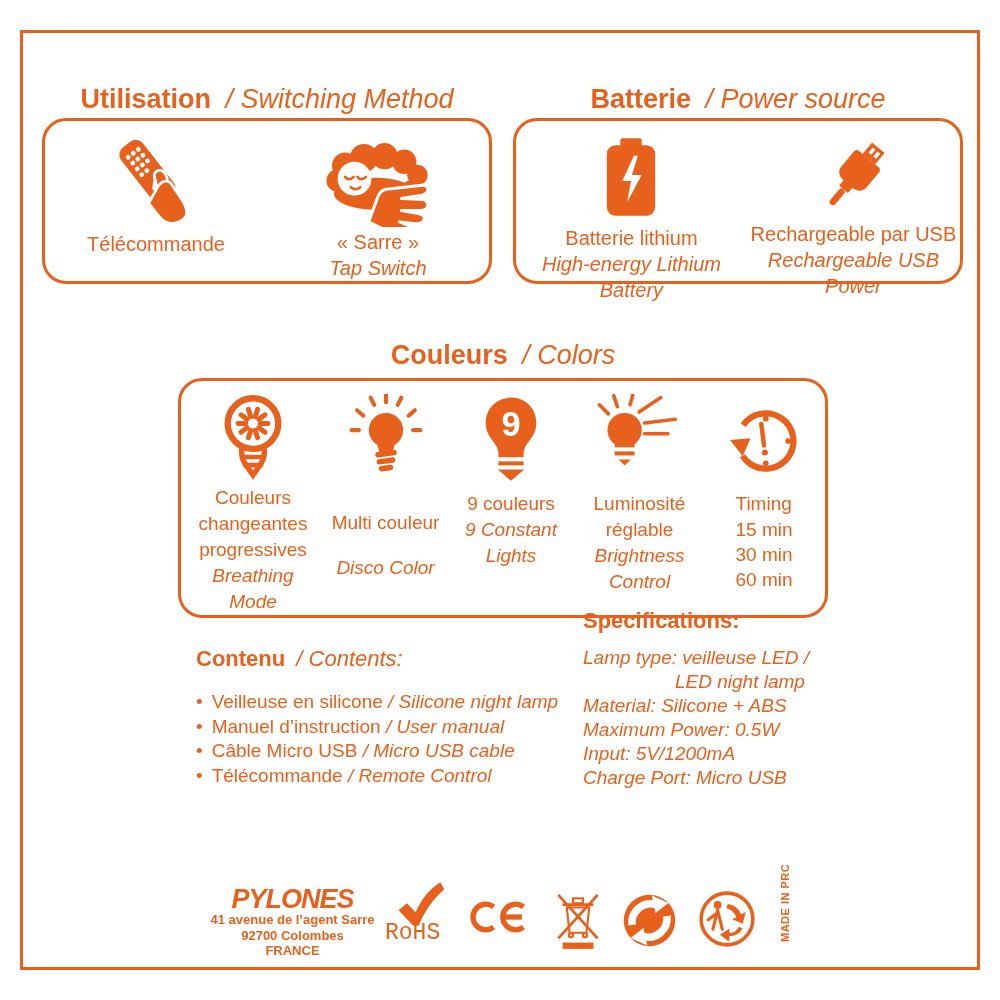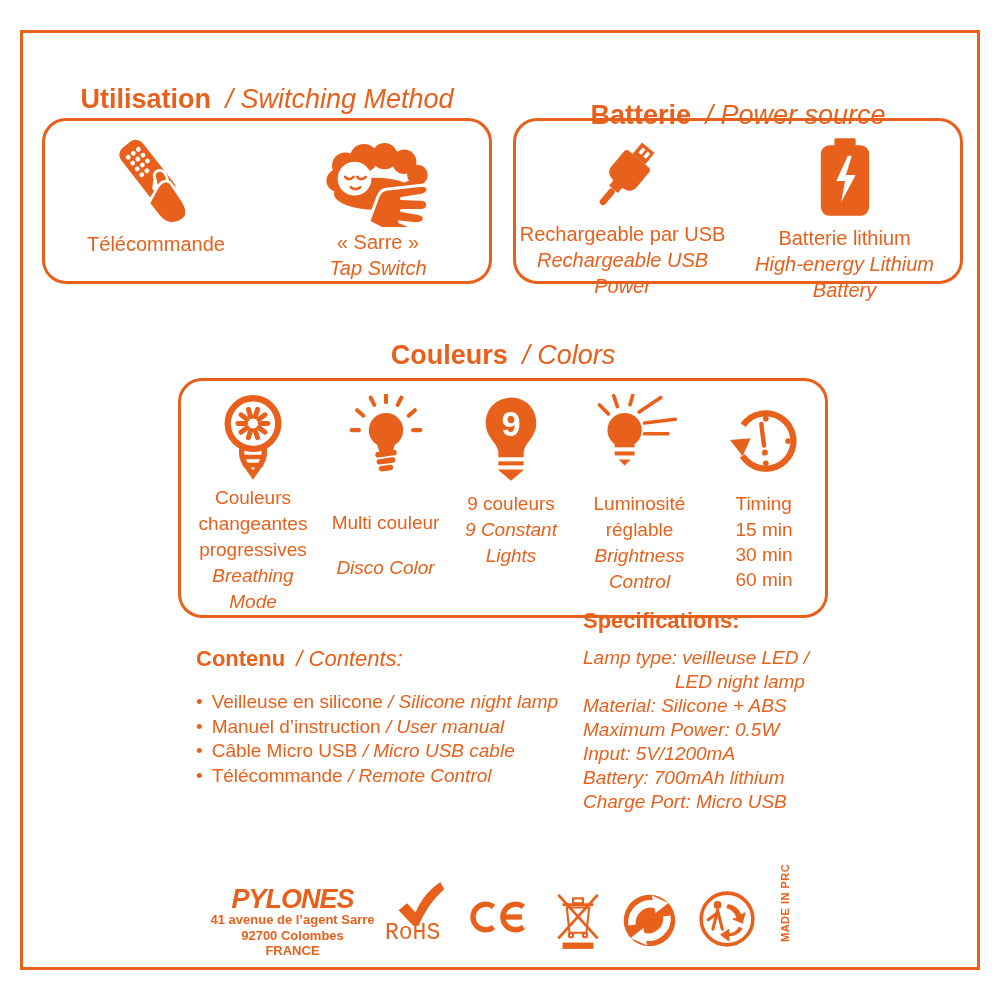--- a/index.html
+++ b/index.html
@@ -104,50 +104,50 @@
               <path d="M36 53 q5 4 10 0"></path>
           </g>
           <path d="M55 90 l10 -27 c2 -5 6 -8 11 -8 l36 -4 c5 0 7 3 6 6 c-1 3 -4 4 -8 5 l-20 3 20 1 c5 0 8 2 8 6 s-3 6 -8 6 l-20 0 18 3 c5 1 7 3 6 7 c-1 3 -4 4 -9 4 l-17 -2 12 5 c4 2 5 5 3 8 c-2 3 -6 3 -10 2 l-24 -8 z" fill="currentColor" stroke="#fff" stroke-width="3.2" stroke-linejoin="round"></path>
         </svg>
       </div>
       <div class="lab-fr">« Sarre »</div>
       <div class="lab-en">Tap Switch</div>
     </div>
   </div>
 
-  <div class="abs sec-title" style="left:513px; top:100px; width:450px;">
+  <div class="abs sec-title" style="left:513px; top:84px; width:450px;">
     <span class="t-fr">Batterie</span>
     <span class="t-en">/ Power source</span>
   </div>
   <div class="abs rbox" style="left:513px; top:118px; width:450px; height:166px; padding-top:16px;">
+    <div class="col" style="width:52%;">
+      <div class="icon-slot" style="height:88px;">
+        <svg width="58" height="82" viewBox="0 0 60 82">
+          <rect x="19" y="0" width="22" height="10" rx="2" fill="currentColor"></rect>
+          <rect x="5" y="7" width="50" height="73" rx="9" fill="currentColor"></rect>
+          <path d="M33 18 L21 44 h9 L26 66 L41 38 h-10 L37 18 z" fill="#fff"></path>
+        </svg>
+      </div>
+      <div class="lab-fr" style="margin-top:6px;">Batterie lithium</div>
+      <div class="lab-en">High-energy Lithium Battery</div>
+    </div>
     <div class="col" style="width:48%;">
       <div class="icon-slot" style="height:82px;">
         <svg width="90" height="82" viewBox="0 0 100 100">
           <g transform="rotate(40 50 50)" fill="currentColor">
             <rect x="40" y="2" width="20" height="18"></rect>
             <rect x="44.5" y="6" width="4.5" height="8" fill="#fff"></rect>
             <rect x="52" y="6" width="4.5" height="8" fill="#fff"></rect>
             <path d="M34 20 h32 c2 0 4 2 4 4 v24 c0 6 -4 10 -9 11 l-4 1 v8 h-14 v-8 l-4 -1 c-5 -1 -9 -5 -9 -11 v-24 c0 -2 2 -4 4 -4 z"></path>
             <rect x="46" y="68" width="8" height="24" rx="4"></rect>
           </g>
         </svg>
       </div>
       <div class="lab-fr" style="margin-top:2px;">Rechargeable par USB</div>
       <div class="lab-en">Rechargeable USB Power</div>
-    </div>
-    <div class="col" style="width:52%;">
-      <div class="icon-slot" style="height:88px;">
-        <svg width="58" height="82" viewBox="0 0 60 82">
-          <rect x="19" y="0" width="22" height="10" rx="2" fill="currentColor"></rect>
-          <rect x="5" y="7" width="50" height="73" rx="9" fill="currentColor"></rect>
-          <path d="M33 18 L21 44 h9 L26 66 L41 38 h-10 L37 18 z" fill="#fff"></path>
-        </svg>
-      </div>
-      <div class="lab-fr" style="margin-top:6px;">Batterie lithium</div>
-      <div class="lab-en">High-energy Lithium Battery</div>
     </div>
   </div>
 
   <div class="abs sec-title" style="left:178px; top:340px; width:650px;">
     <span class="t-fr">Couleurs</span>
     <span class="t-en">/ Colors</span>
   </div>
   <div class="abs rbox" style="left:178px; top:378px; width:650px; height:240px; padding:10px 6px 0 6px; justify-content:space-between;">
 
     <div class="cl-col" style="width:132px;">
@@ -275,21 +275,20 @@
     </ul>
   </div>
 
   <div class="abs" style="left:583px; top:608px; width:340px;">
     <div class="blk-title t-fr" style="margin-bottom:12px;">Specifications:</div>
     <div class="spec-line">Lamp type: veilleuse LED /</div>
     <div class="spec-line indent">LED night lamp</div>
     <div class="spec-line">Material: Silicone + ABS</div>
     <div class="spec-line">Maximum Power: 0.5W</div>
     <div class="spec-line">Input: 5V/1200mA</div>
-    <div class="spec-line">Battery: 700mAh lithium</div>
     <div class="spec-line">Charge Port: Micro USB</div>
   </div>
 
   <div class="abs" style="left:185px; top:886px; width:215px;">
     <div class="brand-name">PYLONES</div>
     <div class="addr">41 avenue de l’agent Sarre</div>
     <div class="addr">92700 Colombes</div>
     <div class="addr">FRANCE</div>
   </div>
 

